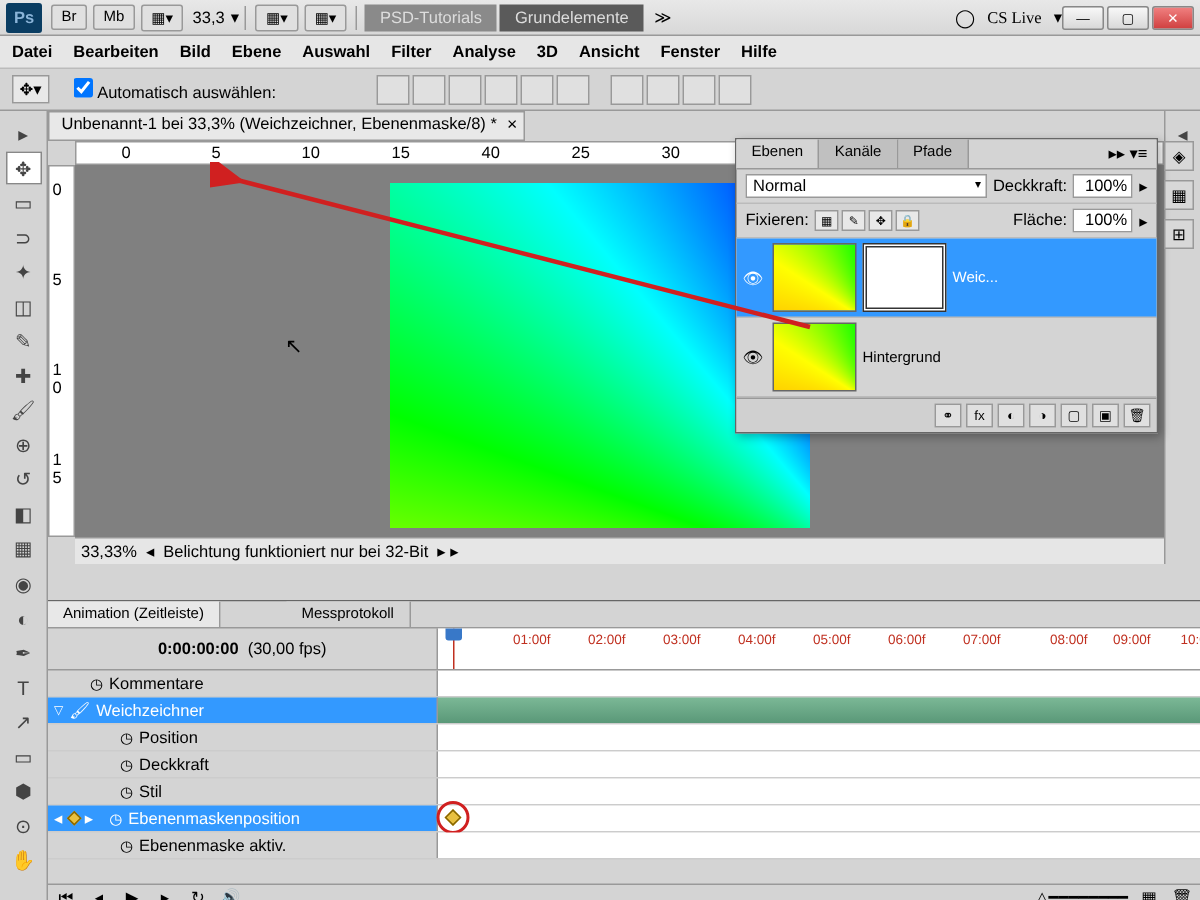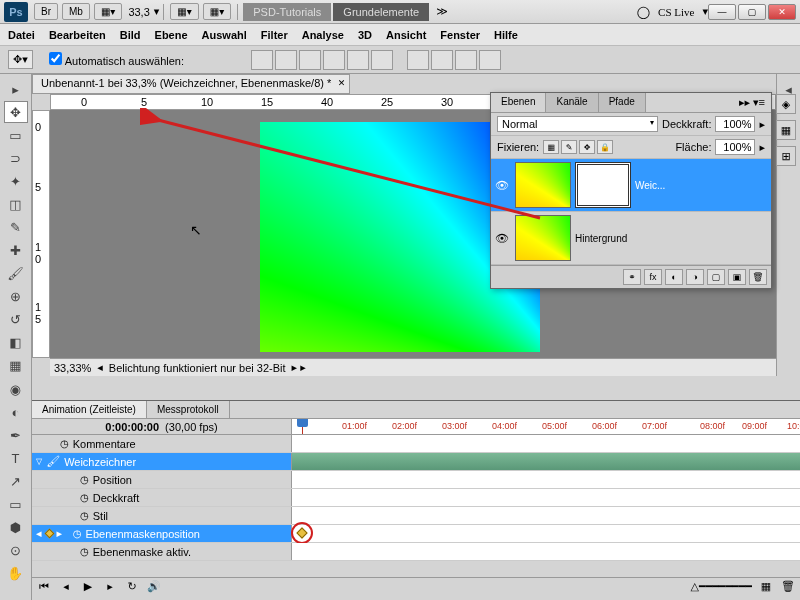--- a/index.html
+++ b/index.html
@@ -58,24 +58,24 @@
 .layer .eye { width:16px; font-size:11px; }
 .layer .thumb { width:56px; height:46px; border:1px solid #666; background:#fff; }
 .layer .thumb.rainbow-t { background: conic-gradient(from 200deg at 120% 120%, red,orange,yellow,lime,cyan,blue,magenta,red); }
 .layer .thumb.white2 { border:3px double #333; }
 .layer .lname { flex:1; font-size:10px; }
 .panel-footer { display:flex; justify-content:flex-end; gap:3px; padding:3px 4px; border-top:1px solid #999; background:#d0d0d0;}
 .panel-footer .fi { width:18px; height:16px; border:1px solid #999; background:#e0e0e0; font-size:9px; display:flex;align-items:center;justify-content:center;}
 .right-icons { position:absolute; top:94px; right:2px; width:22px; display:flex; flex-direction:column; gap:6px; z-index:11;}
 .right-icons .ri { width:20px; height:20px; border:1px solid #999; background:#d8d8d8; display:flex;align-items:center;justify-content:center; font-size:11px;}
 .bottom-panel { position:absolute; left:32px; right:0; bottom:0; height:200px; background:#d4d4d4; border-top:1px solid #666;}
-.bp-tabs { display:flex; background:#d4d4d4; border-bottom:1px solid #999;}
+.bp-tabs { display:flex; background:#d4d4d4; border-bottom:1px solid #999;gap:44px;}
 .bp-tab { padding:3px 10px; background:#d4d4d4; border-right:1px solid #999; font-size:10px;}
 .bp-tab.active { background:#e8e8e8; }
-.timeline-hdr { display:flex; height:16px; border-bottom:1px solid #999;}
+.timeline-hdr { display:flex; height:28px; border-bottom:1px solid #999;}
 .tl-left { width:260px; display:flex; align-items:center; justify-content:center; gap:6px; border-right:1px solid #999; font-size:11px;}
 .tl-right { flex:1; position:relative; background:#fff; overflow:hidden;}
 .tl-tick { position:absolute; top:2px; font-size:9px; color:#c03020;}
 .tl-playhead { position:absolute; top:0; bottom:0; width:1px; background:#c03020;}
 .tl-playhead:before { content:''; position:absolute; top:-2px; left:-5px; width:11px; height:10px; background:#3878c8; border-radius:2px;}
 .tl-rows { overflow:auto; height:142px;}
 .tl-row { display:flex; height:18px; border-bottom:1px solid #ccc; align-items:center;}
 .tl-row .left { width:260px; display:flex; align-items:center; gap:4px; padding-left:4px; border-right:1px solid #999; height:100%; font-size:10px;}
 .tl-row .right { flex:1; position:relative; background:#fff; height:100%;}
 .tl-row.selected .left { background:#3399ff; color:#fff;}

